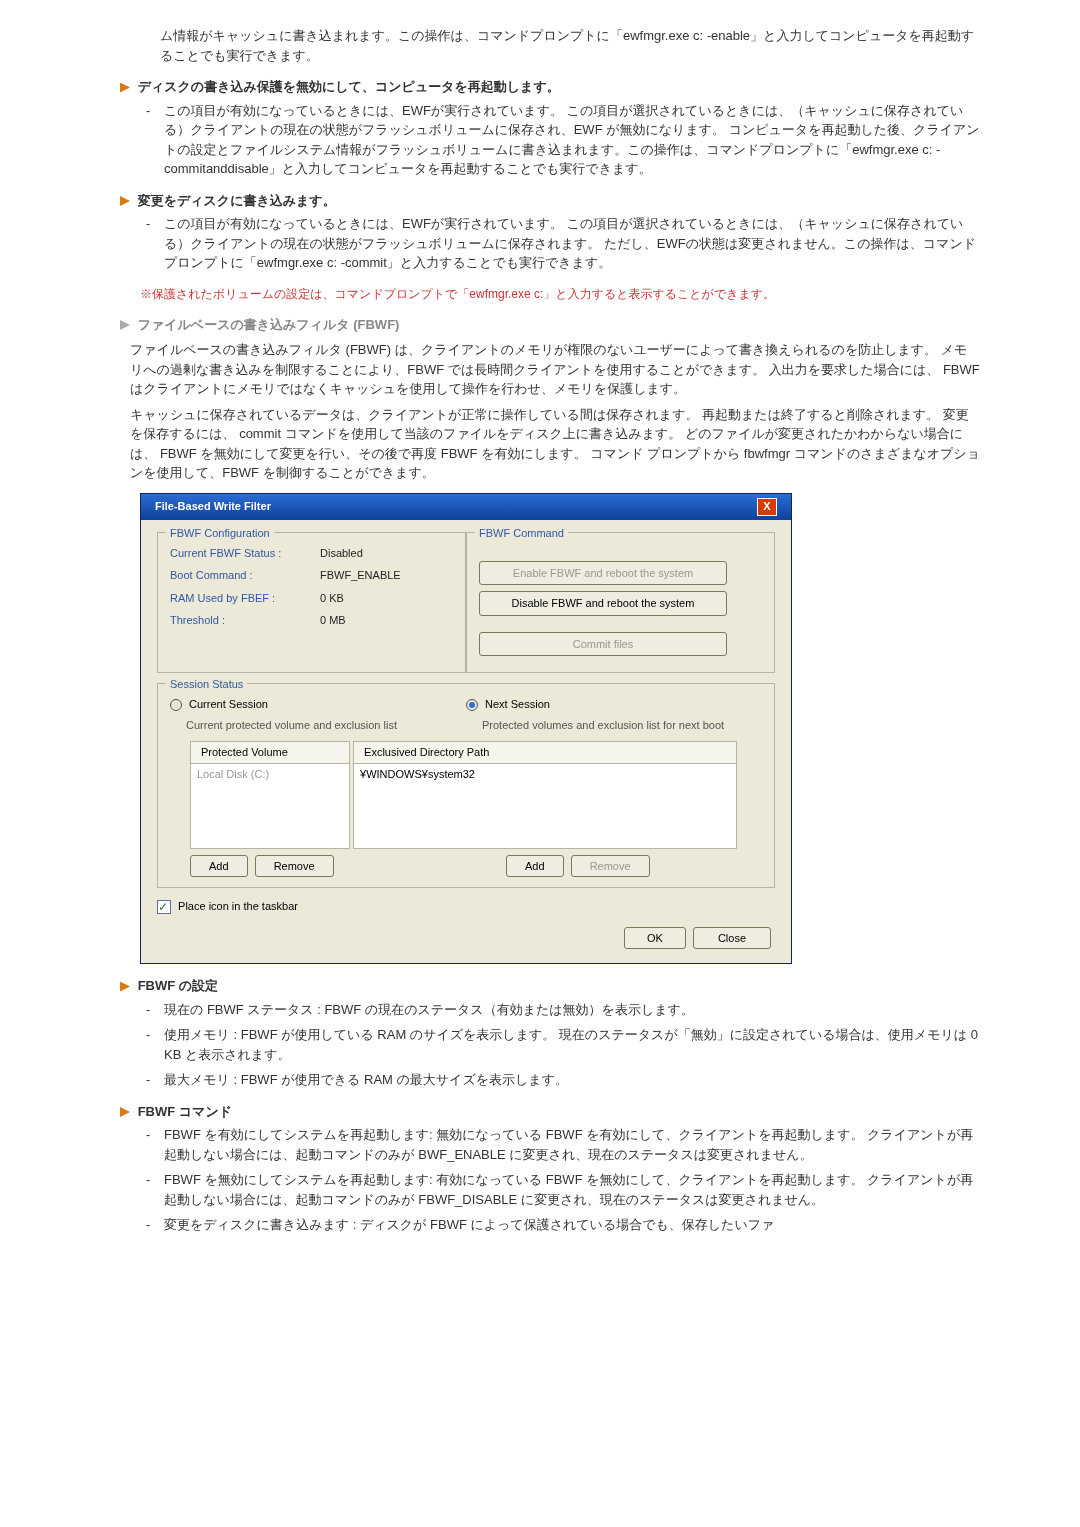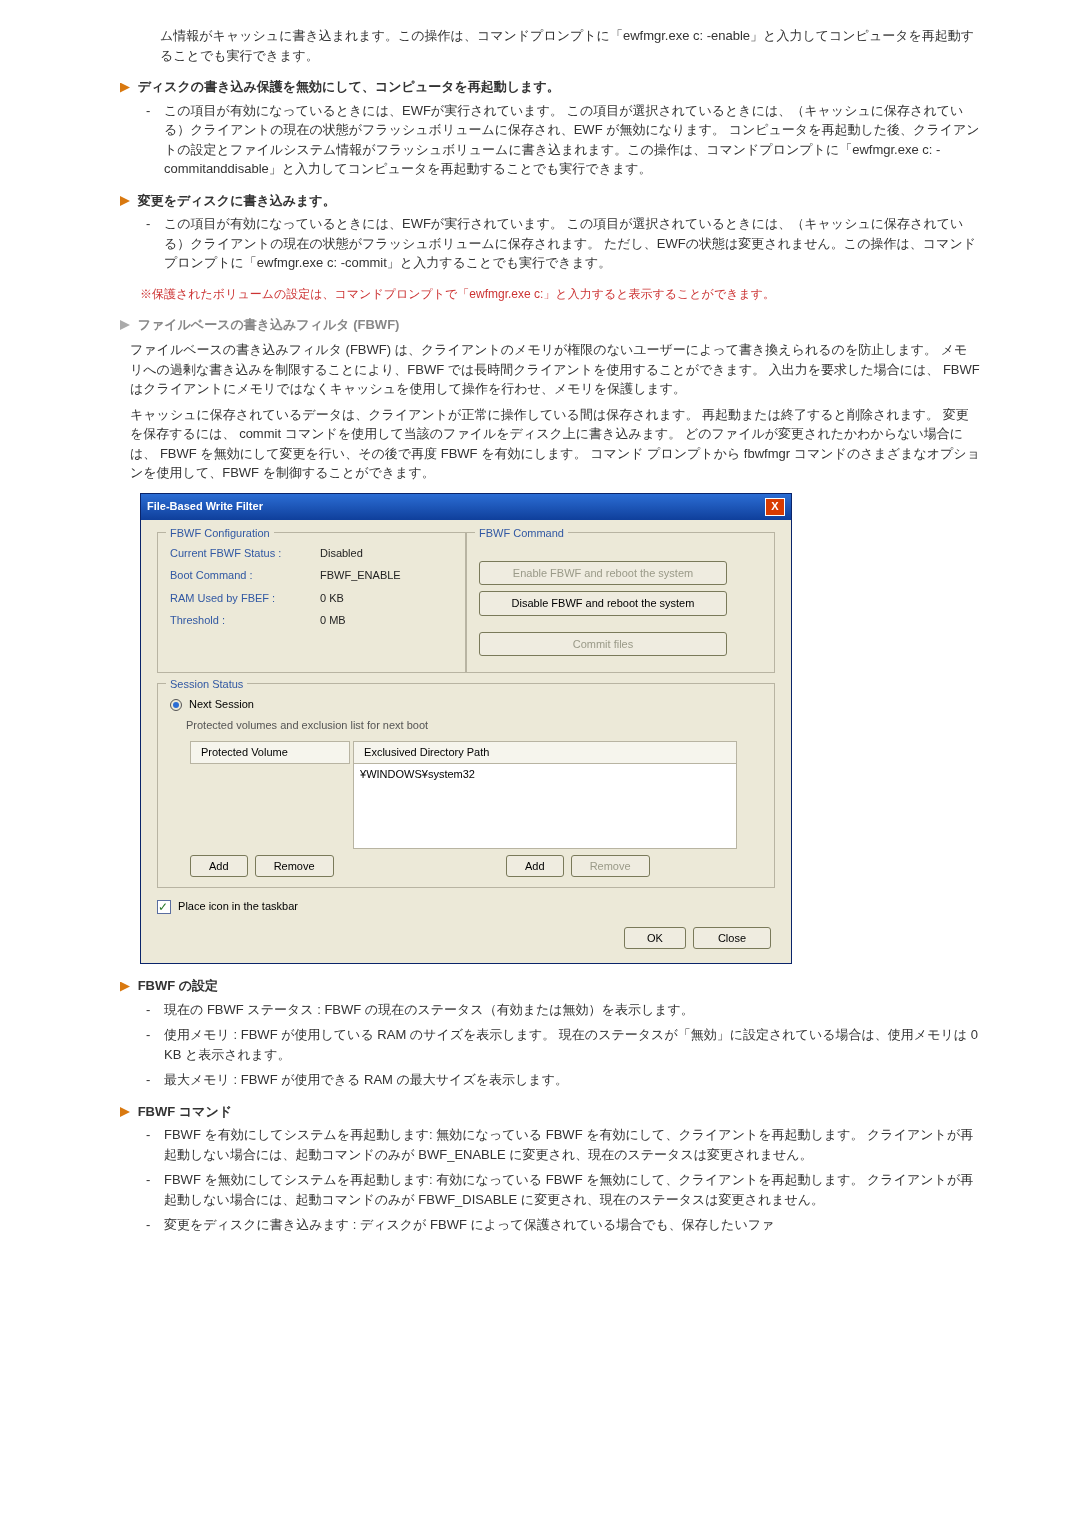--- a/index.html
+++ b/index.html
@@ -54,21 +54,21 @@
   margin: 10px 0 10px 40px;
   border: 1px solid #0a246a;
   background: #ece9d8;
   font-family: Tahoma, sans-serif;
   font-size: 11px;
   color: #000;
 }
 .titlebar {
   background: linear-gradient(to bottom, #2b6dd4, #0f3f9b);
   color: #fff;
-  padding: 4px 6px;
+  padding: 4px 14px;
   font-weight: bold;
   display: flex;
   justify-content: space-between;
   align-items: center;
 }
 .close-x {
   background: #d83b01;
   color: #fff;
   width: 18px; height: 16px;
   text-align: center;
@@ -231,30 +231,38 @@
         <span class="btn">Disable FBWF and reboot the system</span>
         <span class="btn disabled">Commit files</span>
       </div>
     </div>
 
     <div class="groupbox">
       <span class="legend">Session Status</span>
       <div class="row2" style="margin-bottom:8px">
         <div class="col">
           <div class="radio-row">
+            <span class="radio-dot"></span>
+            <span>Current Session</span>
+          </div>
+          <div style="padding-left:16px;color:#555">Current  protected volume and exclusion list</div>
+        </div>
+        <div class="col">
+          <div class="radio-row">
             <span class="radio-dot sel"></span>
             <span>Next Session</span>
           </div>
           <div style="padding-left:16px;color:#555">Protected volumes and exclusion list for next boot</div>
         </div>
       </div>
 
       <div style="padding-left:20px">
         <div class="list-col" style="width:160px">
           <div class="list-head">Protected Volume</div>
+          <div class="list-body gray">Local Disk (C:)</div>
         </div>
         <div class="list-col" style="width:384px">
           <div class="list-head">Exclusived Directory Path</div>
           <div class="list-body">¥WINDOWS¥system32</div>
         </div>
         <div class="row2">
           <div class="col">
             <span class="small-btn">Add</span>
             <span class="small-btn">Remove</span>
           </div>

